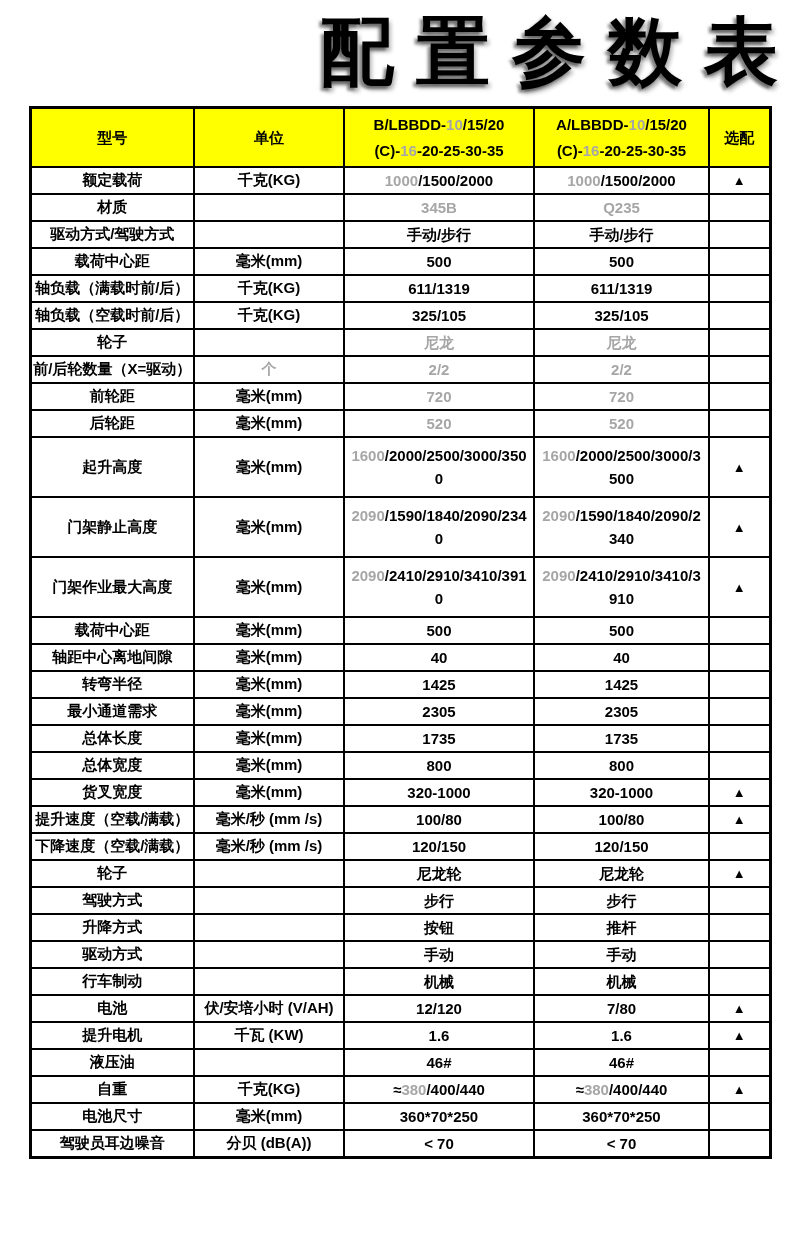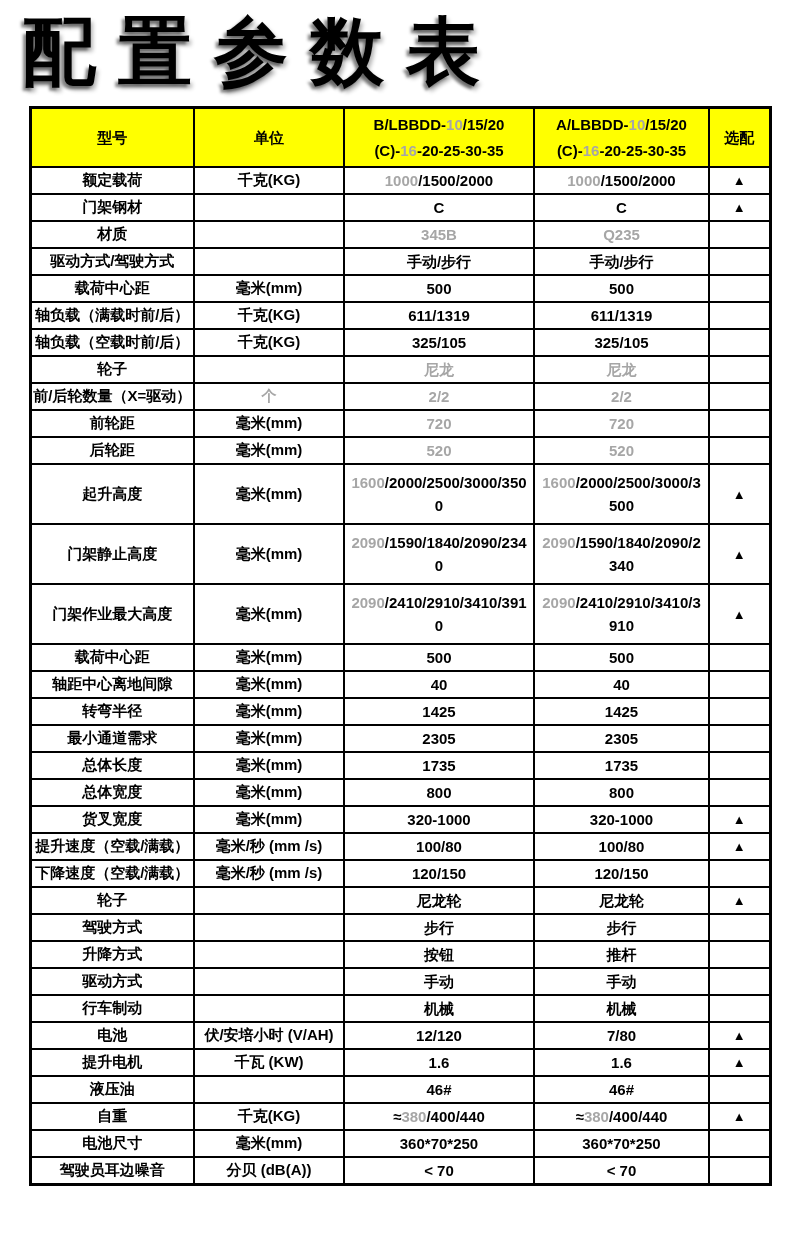--- a/index.html
+++ b/index.html
@@ -10,21 +10,21 @@
   }
   .page {
     width: 800px;
     height: 1233px;
     background: #ffffff;
     overflow: hidden;
   }
   .title {
     margin: 0;
     padding: 4px 0 6px 22px;
-    text-align: left;
+    text-align: right;
     font-size: 74px;
     line-height: 96px;
     font-weight: 900;
     color: #000000;
     letter-spacing: 22px;
     white-space: nowrap;
     text-shadow: -3px 3px 3px rgba(0,0,0,0.45), 2px 4px 4px rgba(0,0,0,0.3);
   }
   table.spec-table {
     border-collapse: collapse;
@@ -92,27 +92,20 @@
     </thead>
     <tbody id="body-rows">
         <tr>
           <td class="label">额定载荷</td>
           <td class="unit">千克(KG)</td>
           <td class="val"><span class="gray">1000</span><span>/1500/2000</span></td>
           <td class="val"><span class="gray">1000</span><span>/1500/2000</span></td>
           <td class="opt">▲</td>
         </tr>
         <tr>
-          <td class="label">门架钢材</td>
-          <td class="unit"></td>
-          <td class="val">C</td>
-          <td class="val">C</td>
-          <td class="opt">▲</td>
-        </tr>
-        <tr>
           <td class="label">材质</td>
           <td class="unit"></td>
           <td class="val"><span class="gray">345B</span></td>
           <td class="val"><span class="gray">Q235</span></td>
           <td class="opt"></td>
         </tr>
         <tr>
           <td class="label">驱动方式/驾驶方式</td>
           <td class="unit"></td>
           <td class="val">手动/步行</td>

